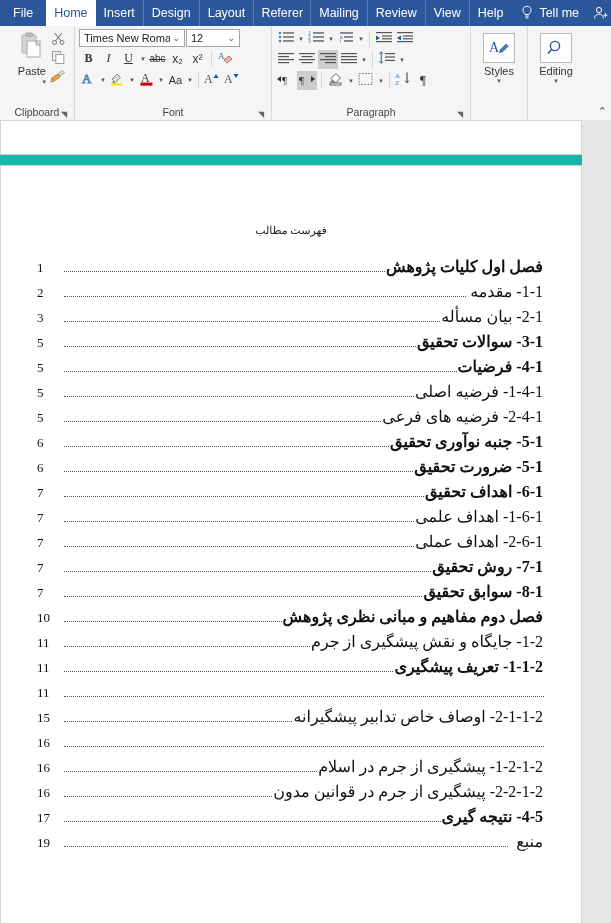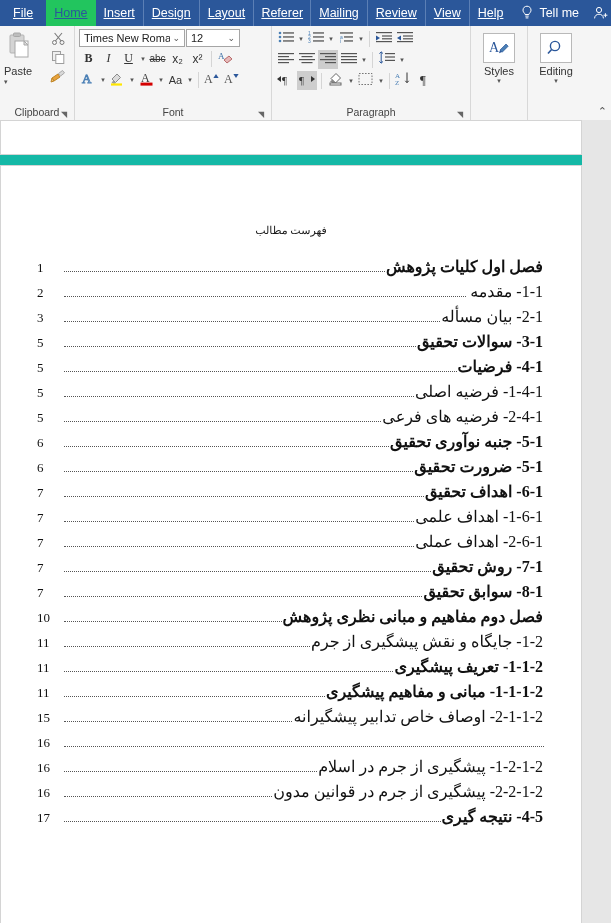--- a/index.html
+++ b/index.html
@@ -14,24 +14,23 @@
   .tabbar{
     height:26px;background:#2b579a;display:flex;align-items:stretch;
     position:relative;
   }
   .tab{
     display:flex;align-items:center;justify-content:center;
     color:#ffffff;font-size:12.5px;padding:0 8px;
     border-right:1px solid #5b7fb5;
     white-space:nowrap;overflow:hidden;
     cursor:default;
-    text-decoration:underline;
   }
   .tab.file{padding:0 13px;border-right:none;}
-  .tab.active{background:#22c55e;color:#2b579a;border-right:none;}
+  .tab.active{background:#ffffff;color:#2b579a;border-right:none;}
   .tab.clip{max-width:40px;}
   .tab.noborder{border-right:none;}
   .tb-spacer{flex:1;}
   .tellme{
     display:flex;align-items:center;color:#fff;font-size:12.5px;gap:6px;
     padding:0 10px;white-space:nowrap;
   }
   .share{
     display:flex;align-items:center;color:#fff;font-size:12.5px;gap:5px;
     padding:0 10px 0 4px;white-space:nowrap;
@@ -52,21 +51,21 @@
     height:16px;line-height:16px;text-align:center;font-size:10.5px;color:#444;
     position:relative;
   }
   .dialog-launch{
     position:absolute;right:4px;bottom:1px;width:9px;height:9px;
     font-size:8px;color:#666;line-height:9px;
   }
 
   
   .g-clip{width:74px;}
-  .paste-col{width:42px;display:flex;flex-direction:column;align-items:flex-start;padding-top:2px;}
+  .paste-col{width:42px;display:flex;flex-direction:column;align-items:flex-end;padding-top:2px;}
   .paste-label{font-size:11px;color:#333;margin-top:1px;line-height:11px;}
   .paste-caret{font-size:7px;color:#555;line-height:8px;margin-top:1px;}
   .clip-small{display:flex;flex-direction:column;gap:2px;padding-top:3px;padding-left:2px;}
   .clip-small .ic{width:20px;height:17px;display:flex;align-items:center;justify-content:center;}
 
   
   .g-font{width:196px;}
   .font-rows{display:flex;flex-direction:column;gap:2px;width:100%;}
   .frow{display:flex;align-items:center;gap:1px;}
   .fontbox{
@@ -648,21 +647,20 @@
           <span class="toc-text" style="min-width: 190px;">2-1- جایگاه و نقش پیشگیری از جرم</span>
         </div>
         <div class="toc-row bold">
           <span class="toc-page">11</span>
           <span class="toc-dots"></span>
           <span class="toc-text" style="min-width: 138px;">2-1-1- تعریف پیشگیری</span>
         </div>
         <div class="toc-row bold">
           <span class="toc-page">11</span>
           <span class="toc-dots"></span>
-          <span class="toc-text" style="min-width: 186px;">2-1-1-1- مبانی و مفاهیم پیشگیری</span>
         </div>
         <div class="toc-row">
           <span class="toc-page">15</span>
           <span class="toc-dots"></span>
           <span class="toc-text" style="min-width: 212px;">2-1-1-2- اوصاف خاص تدابیر پیشگیرانه</span>
         </div>
         <div class="toc-row">
           <span class="toc-page">16</span>
           <span class="toc-dots"></span>
         </div>
@@ -673,17 +671,22 @@
         </div>
         <div class="toc-row">
           <span class="toc-page">16</span>
           <span class="toc-dots"></span>
           <span class="toc-text" style="min-width: 222px;">2-1-2-2- پیشگیری از جرم در قوانین مدون</span>
         </div>
         <div class="toc-row bold">
           <span class="toc-page">17</span>
           <span class="toc-dots"></span>
           <span class="toc-text" style="min-width: 96px;">5-4- نتیجه گیری</span>
+        </div>
+        <div class="toc-row">
+          <span class="toc-page">19</span>
+          <span class="toc-dots"></span>
+          <span class="toc-text" style="min-width: 34px;">منبع</span>
         </div>
       </div>
   </div>
 </div>
 <div class="scroll-right"></div>
 
 </body></html>

